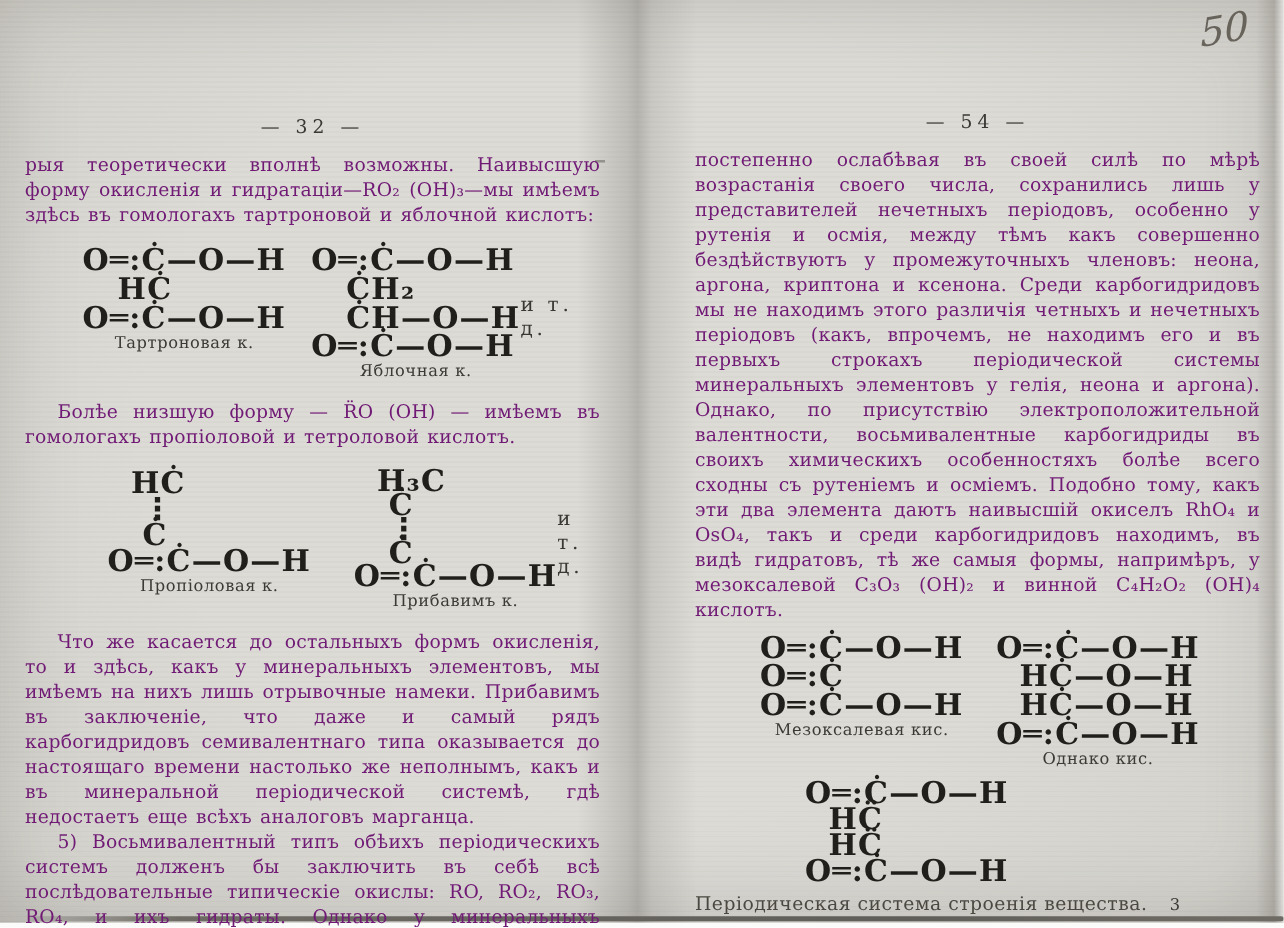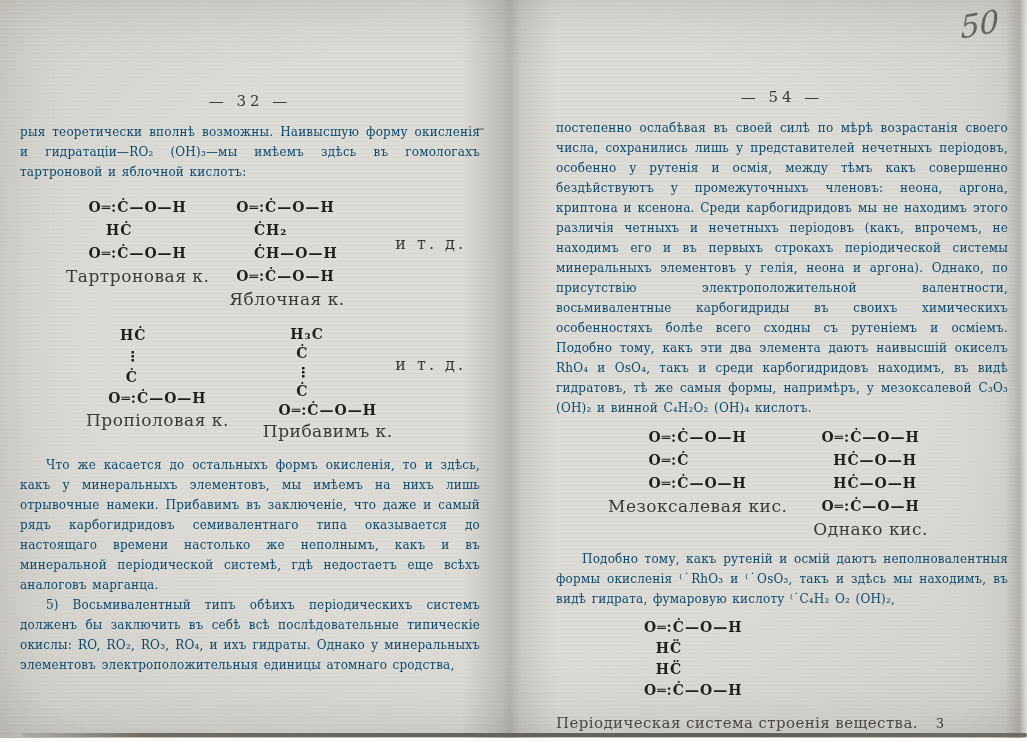--- a/index.html
+++ b/index.html
@@ -29,32 +29,32 @@
     border-radius:2px;
   }
   .column{position:absolute;color:#31302b;margin-top:40px;}
   .col-left{left:20px;top:52px;width:460px;}
   .col-right{left:556px;top:48px;width:452px;}
   .page-num{
     text-align:center;font-size:15px;letter-spacing:4px;color:#3a3833;
     margin:0 0 12px 0;
   }
   p.body-text{
-    margin:0;font-size:12px;line-height:20px;text-align:justify;
-    word-spacing:1.5px;letter-spacing:0.2px;color:#0c4a6e;
+    margin:0;font-size:15px;line-height:20px;text-align:justify;
+    word-spacing:1.5px;letter-spacing:0.2px;color:#701a75;
   }
   p.indent{text-indent:26px;}
   .fgroup{display:flex;align-items:flex-start;}
   .formula{text-align:center;}
   .formula-lines{
-    white-space:pre;font-weight:700;font-size:14px;line-height:23px;
+    white-space:pre;font-weight:700;font-size:24px;line-height:23px;
     letter-spacing:1px;color:#211f1b;text-align:left;display:inline-block;
   }
   .f-label{
-    font-size:17px;color:#3c3a34;letter-spacing:0.5px;margin-top:1px;
+    font-size:13px;color:#3c3a34;letter-spacing:0.5px;margin-top:1px;
     font-weight:400;
   }
   .etc{
     margin-left:auto;font-size:16px;letter-spacing:3px;color:#3a3832;
   }
   .footer-row{
     position:absolute;left:556px;top:714px;width:440px;display:flex;
     align-items:baseline;color:#4a4841;
   }
   .footer-title{font-size:15px;letter-spacing:0.4px;}
@@ -93,20 +93,21 @@
       <div class="formula" style="margin-left:20px;">
         <div class="formula-lines">O═:Ċ—O—H
    ĊH₂
    ĊH—O—H
 O═:Ċ—O—H</div>
         <div class="f-label">Яблочная к.</div>
       </div>
       <div class="etc" style="margin-top:38px;">и т. д.</div>
     </div>
 
+    <p class="body-text indent" style="margin-top:14px;">Болѣе низшую форму — R̈O (OH) — имѣемъ въ гомологахъ пропіоловой и тетроловой кислотъ.</p>
 
     <div class="fgroup" style="margin:16px 14px 0 66px;">
       <div class="formula">
         <div class="formula-lines" style="line-height:21px;">  HĊ
    ⋮
    Ċ
 O═:Ċ—O—H</div>
         <div class="f-label">Пропіоловая к.</div>
       </div>
       <div class="formula" style="margin-left:34px;">
@@ -138,21 +139,20 @@
       </div>
       <div class="formula" style="margin-left:26px;">
         <div class="formula-lines">O═:Ċ—O—H
   HĊ—O—H
   HĊ—O—H
 O═:Ċ—O—H</div>
         <div class="f-label">Однако кис.</div>
       </div>
     </div>
 
-    <p class="body-text indent" style="margin-top:10px;">Подобно тому, какъ рутеній и осмій даютъ неполновалентныя формы окисленія ⁽˙RhO₃ и ⁽˙OsO₃, такъ и здѣсь мы находимъ, въ видѣ гидрата, фумаровую кислоту ⁽˙C₄H₂ O₂ (OH)₂,</p>
 
     <div class="fgroup" style="margin:8px 0 0 88px;">
       <div class="formula">
         <div class="formula-lines" style="line-height:21px;">O═:Ċ—O—H
   HC̈
   HC̈
 O═:Ċ—O—H</div>
       </div>
     </div>
   </div>

